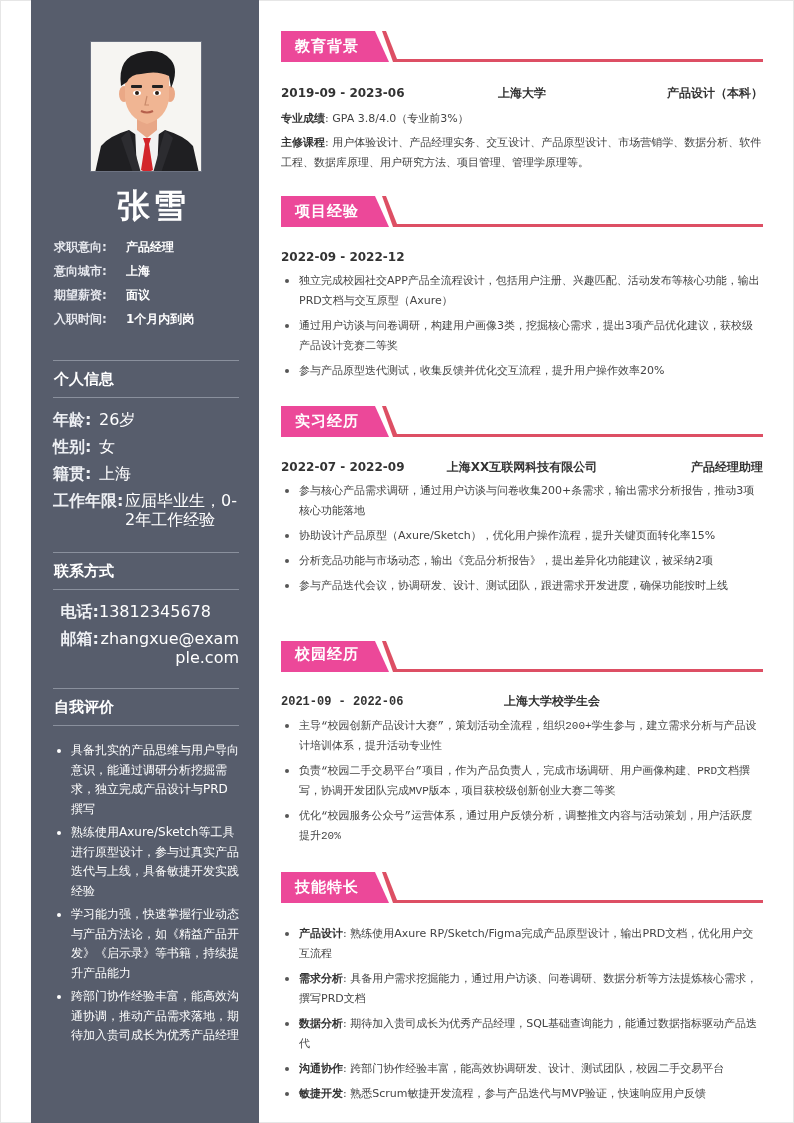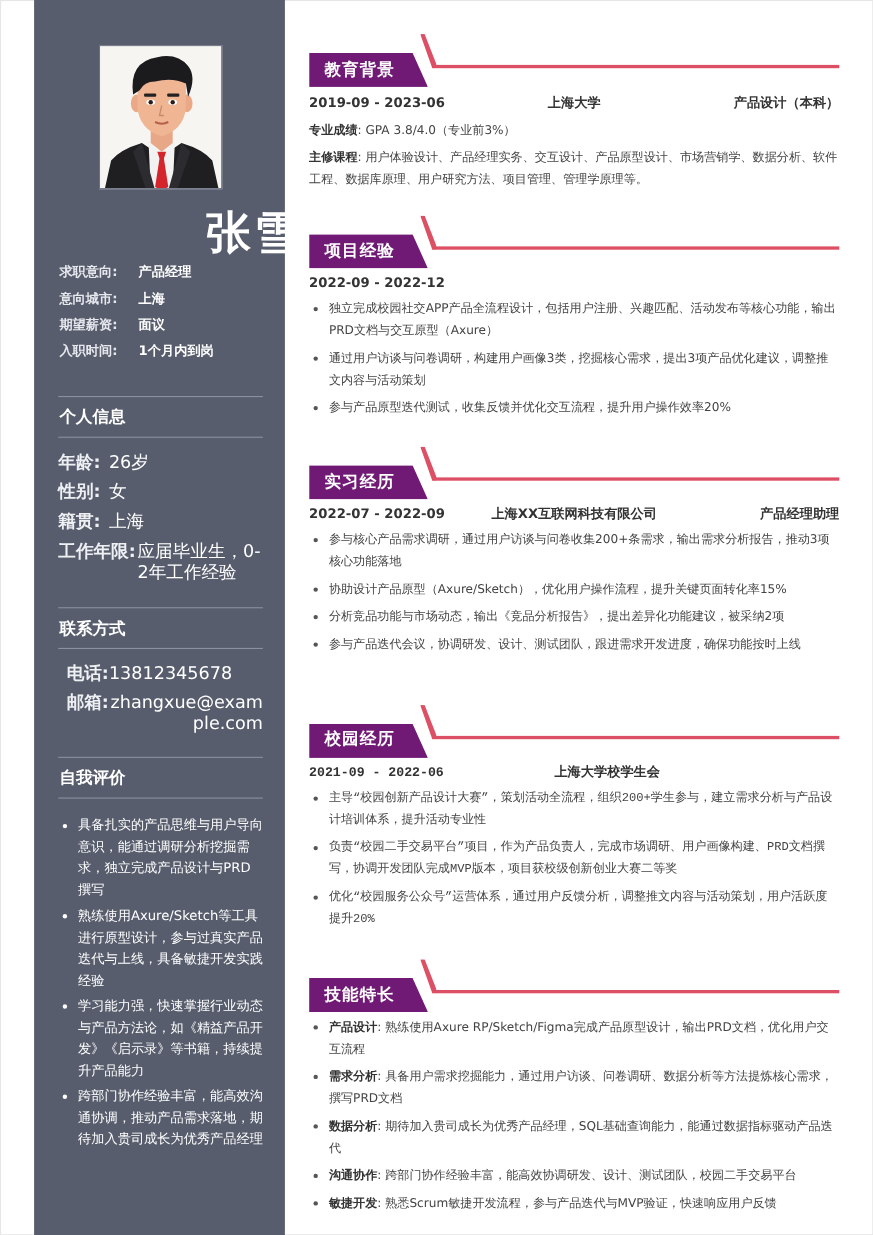--- a/index.html
+++ b/index.html
@@ -4,21 +4,21 @@
 <style>
   * { margin: 0; padding: 0; box-sizing: border-box; }
   html, body { width: 794px; height: 1123px; overflow: hidden; background: #ffffff; }
   body { font-family: "DejaVu Sans", "Liberation Sans", sans-serif; color: #333; position: relative; }
 
   .page-border { position: absolute; left: 0; top: 0; width: 794px; height: 1123px; border: 1px solid #e6e6e6; pointer-events: none; }
 
   
   .sidebar { position: absolute; left: 31px; top: 0; width: 228px; height: 1123px; background: #575d6c; color: #fff; }
   .photo { position: absolute; left: 59px; top: 41px; width: 112px; height: 131px; background: #f6f5f2; overflow: hidden; border: 1px solid #6c7281; }
-  .name { position: absolute; left: 0; width: 244px; top: 184px; text-align: right; font-size: 41px; font-weight: bold; letter-spacing: 3px; color: #fff; }
+  .name { position: absolute; left: 0; width: 244px; top: 184px; text-align: center; font-size: 33px; font-weight: bold; letter-spacing: 3px; color: #fff; }
 
   .intent { position: absolute; left: 23px; top: 237px; width: 190px; }
   .intent-row { display: flex; height: 24px; line-height: 20px; font-size: 12px; }
   .intent-row .k { width: 72px; color: #e6e8ee; font-weight: bold; }
   .intent-row .v { color: #fff; font-weight: bold; }
 
   .side-sec { position: absolute; left: 22px; width: 186px; }
   .side-divider { height: 1px; background: #8a909d; width: 186px; }
   .side-title { height: 36px; line-height: 36px; font-size: 15px; font-weight: bold; color: #fff; padding-left: 1px; }
   .kv-list { padding-top: 10px; }
@@ -29,21 +29,21 @@
   .k-long { width: 72px; }
 
   .eval-list { list-style: none; padding-top: 15px; }
   .eval-list li { position: relative; padding-left: 18px; font-size: 12px; line-height: 19.5px; color: #fff; margin-bottom: 4px; }
   .eval-list li::before { content: ""; position: absolute; left: 4px; top: 8px; width: 4px; height: 4px; border-radius: 50%; background: #fff; }
 
   
   .main { position: absolute; left: 281px; top: 0; width: 482px; }
   .sec { position: absolute; left: 0; width: 482px; }
   .sec-head { position: relative; height: 32px; }
-  .sec-head .block { position: absolute; left: 0; top: 17px; height: 31px; width: 108px; background: #701a75;
+  .sec-head .block { position: absolute; left: 0; top: 0; height: 31px; width: 108px; background: #ec4899;
     clip-path: polygon(0 0, 94px 0, 108px 31px, 0 31px); }
   .sec-head .block span { position: absolute; left: 14px; top: 0; line-height: 30px; font-size: 15px; font-weight: bold; color: #fff; letter-spacing: 1px; }
   .sec-head .slash { position: absolute; left: 101px; top: 0; width: 15px; height: 31px; background: #dd4f64;
     clip-path: polygon(0 0, 4px 0, 15px 28px, 15px 31px, 11px 31px); }
   .sec-head .line { position: absolute; left: 112px; right: 0; top: 28px; height: 3px; background: #dd4f64; }
 
   .meta-row { position: relative; height: 20px; font-size: 12px; font-weight: bold; color: #333; line-height: 20px; }
   .meta-row .date { position: absolute; left: 0; }
   .meta-row .org { position: absolute; left: 0; right: 0; text-align: center; }
   .meta-row .role { position: absolute; right: 0; }
@@ -201,21 +201,21 @@
           <span>项目经验</span>
         </div>
       <div class="slash"></div>
       <div class="line"></div>
     </div>
     <div class="meta-row" style="margin-top:19px;">
       <span class="date">2022-09 - 2022-12</span>
     </div>
     <ul class="bullets" style="margin-top:4px;">
       <li>独立完成校园社交APP产品全流程设计，包括用户注册、兴趣匹配、活动发布等核心功能，输出PRD文档与交互原型（Axure）</li>
-      <li>通过用户访谈与问卷调研，构建用户画像3类，挖掘核心需求，提出3项产品优化建议，调整推文内容与活动策划</li>
+      <li>通过用户访谈与问卷调研，构建用户画像3类，挖掘核心需求，提出3项产品优化建议，获校级产品设计竞赛二等奖</li>
       <li>参与产品原型迭代测试，收集反馈并优化交互流程，提升用户操作效率20%</li>
     </ul>
   </section>
 
   <section class="sec" style="top:406px;">
     <div class="sec-head">
       <div class="block">
           <span>实习经历</span>
         </div>
       <div class="slash"></div>

